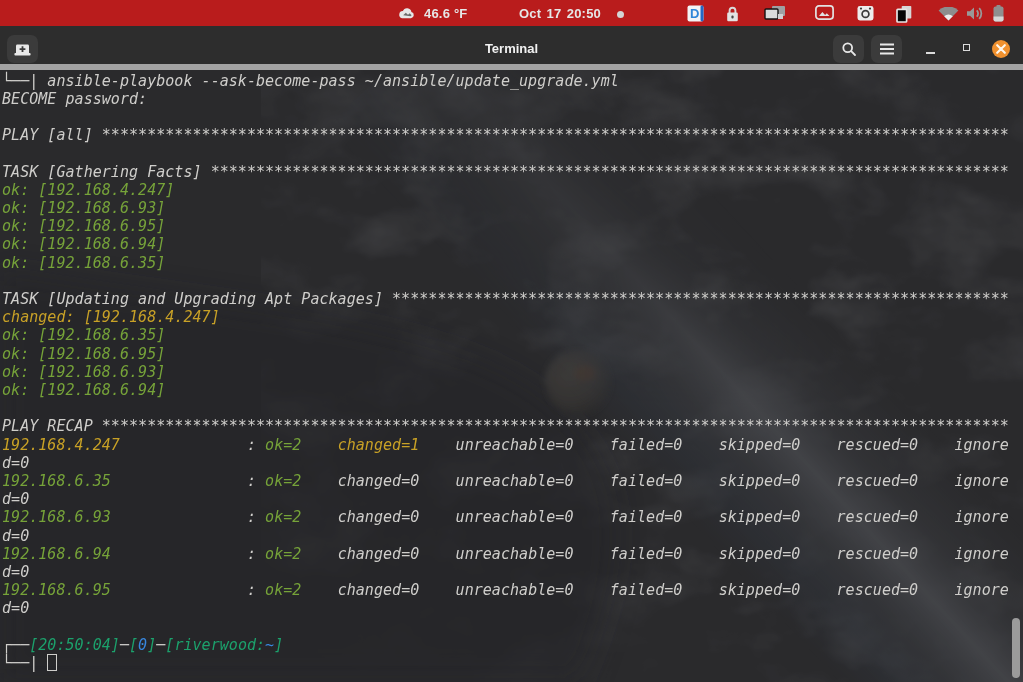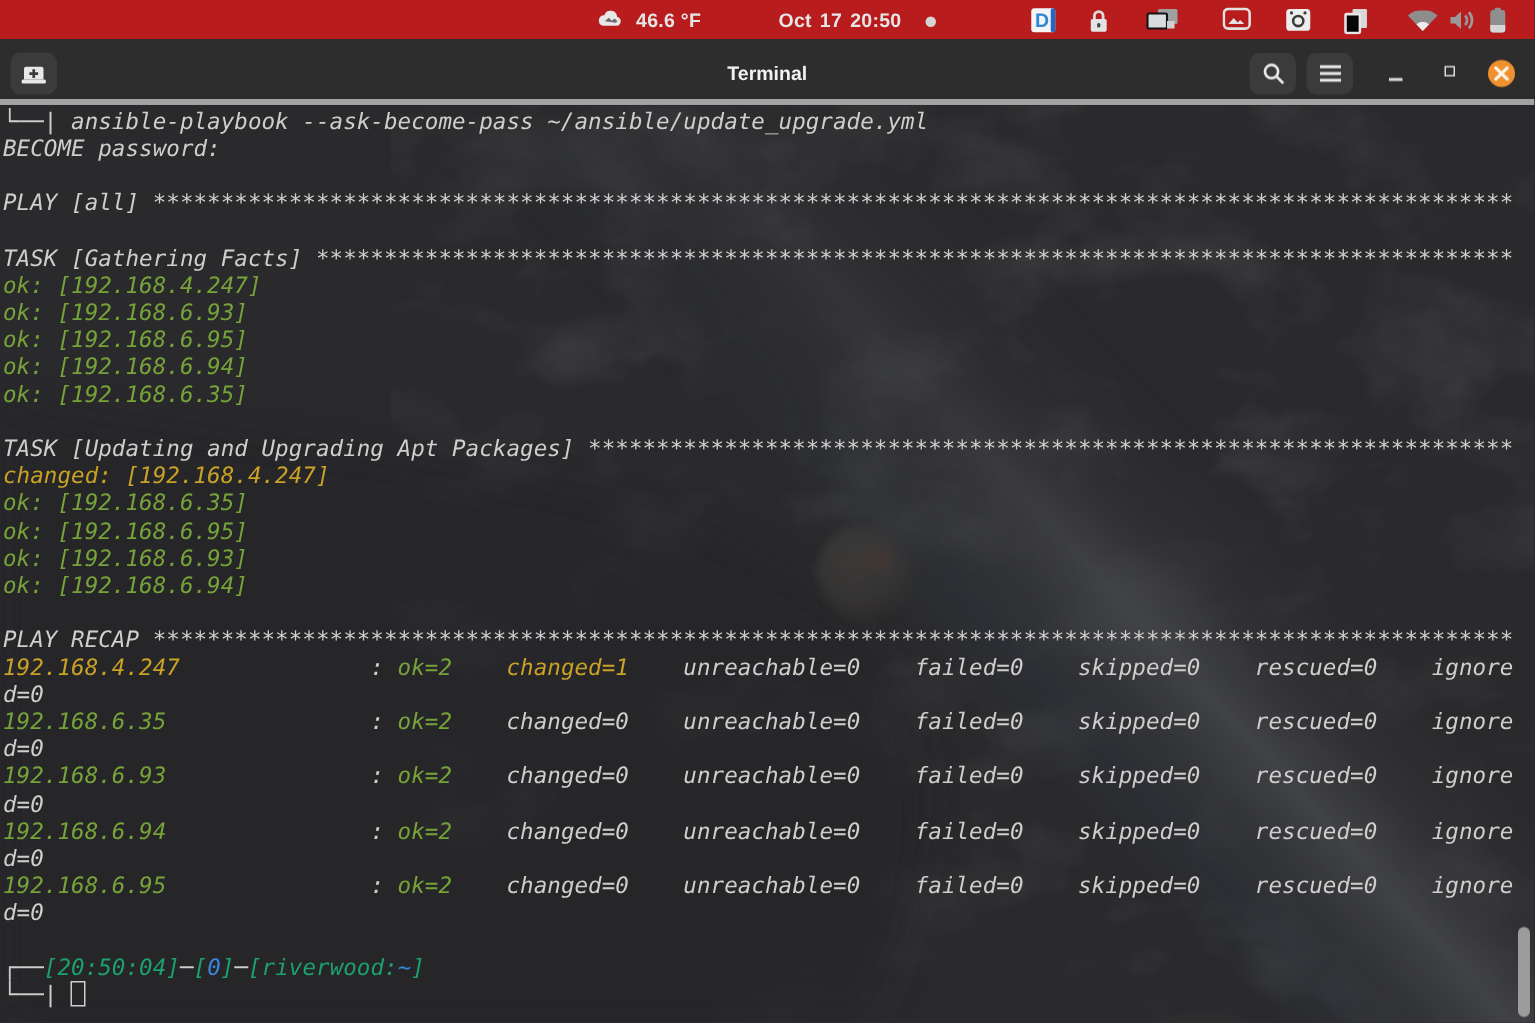--- a/index.html
+++ b/index.html
@@ -11,21 +11,21 @@
   #panel .txt{position:absolute;top:0;height:26px;line-height:27px;color:#e7e7e7;opacity:0.999;transform:translateZ(0);
     font-size:13px;font-weight:bold;letter-spacing:0.2px;}
   #weather-icon{position:absolute;left:398px;top:6px;}
   #weather-temp{left:424px;}
   #clock{left:519px;word-spacing:1.5px;}
   #rec-dot{position:absolute;left:617px;top:10.5px;width:7px;height:7px;border-radius:50%;background:#d4d4d4;}
   .tray{position:absolute;top:5px;}
 
   
   #headerbar{position:absolute;left:0;top:26px;width:1023px;height:44px;background:#2d2d2d;
-    border-bottom:4px solid #a3a3a3;box-sizing:border-box;}
+    border-bottom:6px solid #a3a3a3;box-sizing:border-box;}
   .hbtn{position:absolute;top:9px;width:31px;height:28px;background:#3b3b3b;border-radius:7px;
     display:flex;align-items:center;justify-content:center;}
   #newtab-btn{left:7px;}
   #search-btn{left:833px;}
   #menu-btn{left:871px;}
   #title{position:absolute;left:0;width:1023px;top:0;height:44px;line-height:45px;text-align:center;opacity:0.999;transform:translateZ(0);
     color:#f2f2f2;font-size:13px;font-weight:bold;}
   #min-btn{position:absolute;left:921px;top:12px;width:18px;height:18px;display:flex;align-items:flex-end;justify-content:center;}
   #min-btn .dash{width:9px;height:2px;background:#dcdcdc;margin-bottom:2px;}
   #max-btn{position:absolute;left:957px;top:12px;width:18px;height:18px;display:flex;align-items:center;justify-content:center;}

